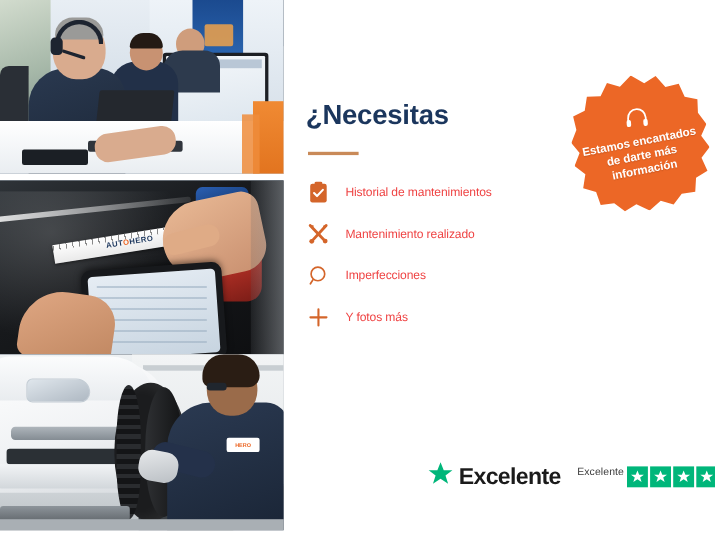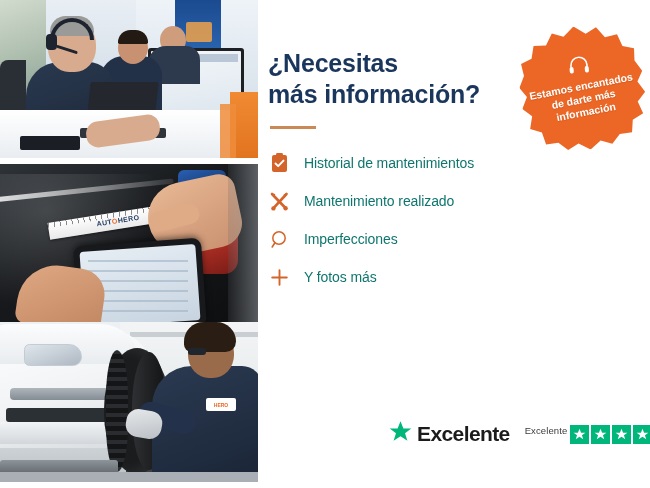--- a/index.html
+++ b/index.html
@@ -342,22 +342,23 @@
   }
   .p3-floor {
     position:absolute; left:0; bottom:0; width:100%; height:10px;
     background:#a9afb4;
   }
 
   
   .content {
     position:relative;
     flex:1 1 auto;
-    padding:48px 24px 0 10px;
+    padding:48px 24px 0 20px;
     background:#ffffff;
+    margin-top:42px;
   }
   .headline {
     font-size:25px;
     line-height:1.22;
     font-weight:bold;
     color:#1b365d;
     letter-spacing:-.2px;
     max-width:230px;
   }
   .rule {
@@ -376,22 +377,22 @@
     min-height:24px;
   }
   .feature:last-child { margin-bottom:0; }
   .f-icon {
     width:22px; height:22px;
     flex:0 0 22px;
     display:flex; align-items:center; justify-content:center;
     color:#d4652a;
   }
   .f-label {
-    font-size:14px;
-    color:#0f766e;
+    font-size:11px;
+    color:#ef4444;
     letter-spacing:-.1px;
     white-space:nowrap;
   }
 
   
   .contact {
     margin-top:26px;
     font-size:12.5px;
     line-height:1.62;
     color:#27415f;
@@ -570,21 +571,20 @@
       <div class="p3-lift"></div>
       <div class="p3-floor"></div>
     </div>
 
   </div>
 
   <div class="content">
 
     <h1 class="headline">
       <span>¿Necesitas</span><br>
-      <span>más información?</span>
     </h1>
 
     <div class="rule"></div>
 
     <ul class="features">
 
       <li class="feature">
         <span class="f-icon">
           <svg width="17" height="20" viewBox="0 0 17 20">
             <rect x="1" y="2" width="15" height="17" rx="2" fill="currentColor"></rect>

